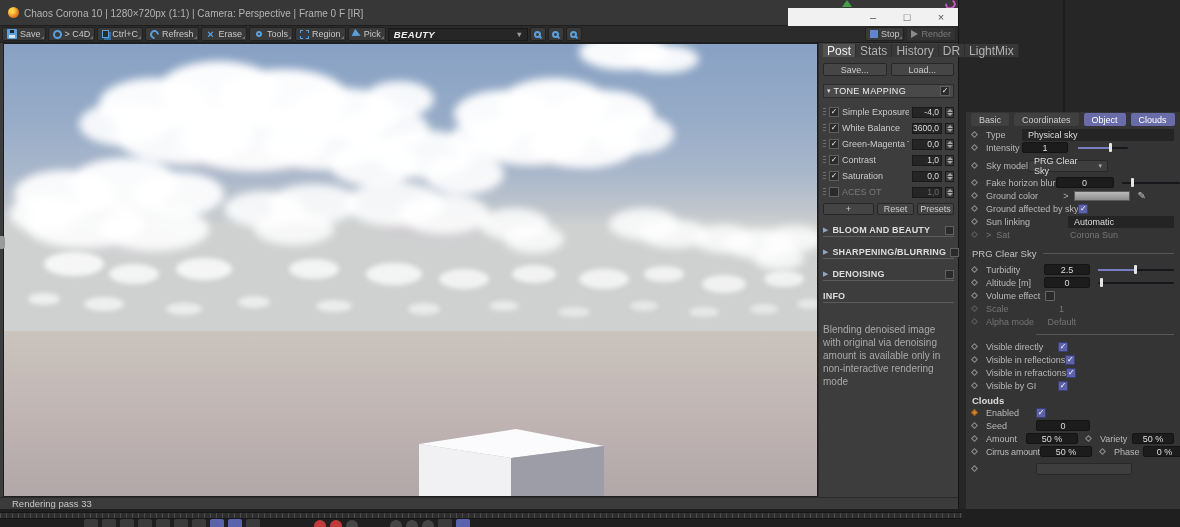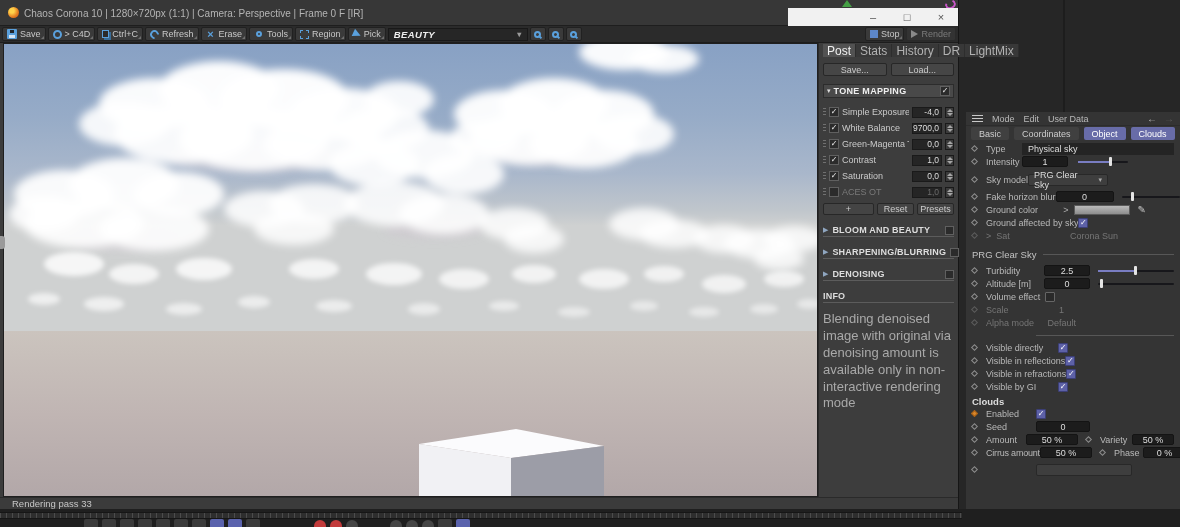--- a/index.html
+++ b/index.html
@@ -56,42 +56,42 @@
 
   
   .vfb-panel{position:absolute;left:818px;top:43px;width:140px;height:454px;background:#3d3d3d;border-left:1px solid #2a2a2a;padding:0 4px}
   .vtabs{display:flex;height:13px;margin-top:1px}
   .vtab{flex:none;padding:0 4px;font-size:12px;color:#b2b2b2;display:flex;align-items:center;background:#383838;border-right:1px solid #2d2d2d}
   .vtab.active{background:#525252;color:#efefef}
   .sl-row{display:flex;gap:4px;margin-top:6px}
   .sl-btn{flex:1;height:13px;background:#464646;border:1px solid #272727;border-radius:2px;color:#ccc;font-size:9px;display:flex;align-items:center;justify-content:center}
   .tm-head{margin-top:8px;height:14px;background:#494949;border:1px solid #2c2c2c;display:flex;align-items:center;gap:3px;padding:0 3px}
   .tm-head .tri{font-size:7px;color:#ddd}
-  .tm-head .cap{font-size:9px;font-weight:bold;color:#eee;letter-spacing:.3px}
+  .tm-head .cap{font-size:9px;font-weight:normal;color:#eee;letter-spacing:.3px}
   .cb{width:10px;height:10px;background:#2b2b2b;border:1px solid #606060;display:flex;align-items:center;justify-content:center;flex:none}
   .cb i{color:#eee;font-size:8px;font-style:normal;line-height:1}
   .mla{margin-left:auto}
   .tm-rows{margin-top:6px}
   .tm-row{display:flex;align-items:center;height:16px;gap:3px}
   .drag{width:3px;height:9px;background:repeating-linear-gradient(#707070 0 1px,transparent 1px 3px);flex:none}
   .tm-label{flex:1;font-size:9px;color:#cacaca;white-space:nowrap;overflow:hidden}
   .tm-value{width:30px;height:11px;background:#252525;border:1px solid #1a1a1a;color:#ddd;font-size:8.5px;display:flex;align-items:center;justify-content:flex-end;padding-right:2px;flex:none}
   .spin{width:9px;height:11px;background:#3b3b3b;border:1px solid #1a1a1a;display:flex;flex-direction:column;align-items:center;justify-content:center;gap:1px;flex:none}
   .sa{width:0;height:0}
   .sa.up{border-left:3px solid transparent;border-right:3px solid transparent;border-bottom:3px solid #a5a5a5}
   .sa.dn{border-left:3px solid transparent;border-right:3px solid transparent;border-top:3px solid #a5a5a5}
   .tm-row.off .tm-label{color:#7a7a7a}
   .tm-row.off .tm-value{color:#6b6b6b}
   .tm-btns{display:flex;gap:3px;margin-top:3px}
   .tm-btn{height:12px;background:#444;border:1px solid #272727;border-radius:2px;color:#ccc;font-size:9px;display:flex;align-items:center;justify-content:center}
   .sec{margin-top:9px;border-bottom:1px solid #5c5c5c;display:flex;align-items:center;gap:4px;height:13px}
   .sec .tri{color:#8fa6c0;font-size:7px}
   .sec .cap{font-size:9px;font-weight:bold;color:#ddd;flex:1;white-space:nowrap;letter-spacing:.2px}
   .sec .cb{width:9px;height:9px}
-  .info-text{margin-top:8px;font-size:13px;color:#a9a9a9;line-height:1.3}
+  .info-text{margin-top:20px;font-size:10px;color:#a9a9a9;line-height:1.3}
 
   
   .c4d-divider{position:absolute;left:1063px;top:0;width:2px;height:112px;background:#1d1d1d}
   .attr{position:absolute;left:966px;top:112px;width:214px;height:415px;background:#343434;color:#b9b9b9;font-size:9px}
   .attr-tabs{height:15px;background:#2b2b2b;display:flex;align-items:stretch}
   .attr-tab{padding:0 10px;display:flex;align-items:center;font-size:9.5px;color:#969696}
   .attr-tab.active{background:#3e3e3e;color:#ddd}
   .attr-menu{height:14px;display:flex;align-items:center;gap:9px;padding:0 6px;border-bottom:1px solid #2c2c2c;color:#b9b9b9}
   .burger{width:11px;height:7px;background:repeating-linear-gradient(#c9c9c9 0 1px,transparent 1px 3px);flex:none}
   .attr-menu .nav{margin-left:auto;display:flex;gap:7px;font-size:10px}
@@ -363,21 +363,21 @@
               <i class="sa up"></i>
               <i class="sa dn"></i>
             </span>
         </div>
         <div class="tm-row">
           <span class="drag"></span>
           <span class="cb">
               <i>✓</i>
             </span>
           <span class="tm-label">White Balance</span>
-          <span class="tm-value">9700,0</span>
+          <span class="tm-value">3600,0</span>
           <span class="spin">
               <i class="sa up"></i>
               <i class="sa dn"></i>
             </span>
         </div>
         <div class="tm-row">
           <span class="drag"></span>
           <span class="cb">
               <i>✓</i>
             </span>
@@ -444,30 +444,20 @@
         <span class="cb"></span>
       </div>
       <div class="sec">
         <span class="cap">INFO</span>
       </div>
       <div class="info-text">Blending denoised image with original via denoising amount is available only in non-interactive rendering mode</div>
     </div>
   </div>
 
   <div class="attr">
-    <div class="attr-menu">
-      <span class="burger"></span>
-      <span>Mode</span>
-      <span>Edit</span>
-      <span>User Data</span>
-      <span class="nav">
-        <span>←</span>
-        <span class="fwd">→</span>
-      </span>
-    </div>
     <div class="attr-btns">
       <div class="abtn">Basic</div>
       <div class="abtn">Coordinates</div>
       <div class="abtn active">Object</div>
       <div class="abtn active">Clouds</div>
     </div>
 
     <div class="arow">
       <i class="dia"></i>
       <span class="alabel">Type</span>
@@ -508,20 +498,25 @@
       <span class="expander" style="margin-left:auto">&gt;</span>
       <span class="swatch" style="margin-left:5px"></span>
       <span class="eyedrop" style="margin-left:8px;margin-right:28px">✎</span>
     </div>
     <div class="arow">
       <i class="dia"></i>
       <span class="alabel">Ground affected by sky</span>
       <span class="pcb" style="margin-left:auto;margin-right:96px">
           <i>✓</i>
         </span>
+    </div>
+    <div class="arow">
+      <i class="dia"></i>
+      <span class="alabel">Sun linking</span>
+      <span class="aband" style="margin-left:auto;width:106px">Automatic</span>
     </div>
     <div class="arow">
       <i class="dia dim2"></i>
       <span class="expander dimtxt" style="margin-right:5px">&gt;</span>
       <span class="alabel dim">Sat</span>
       <span class="alabel dim" style="margin-left:auto;margin-right:56px">Corona Sun</span>
     </div>
     <div class="sp6"></div>
     <div class="sechdr">
       <span>PRG Clear Sky</span>

